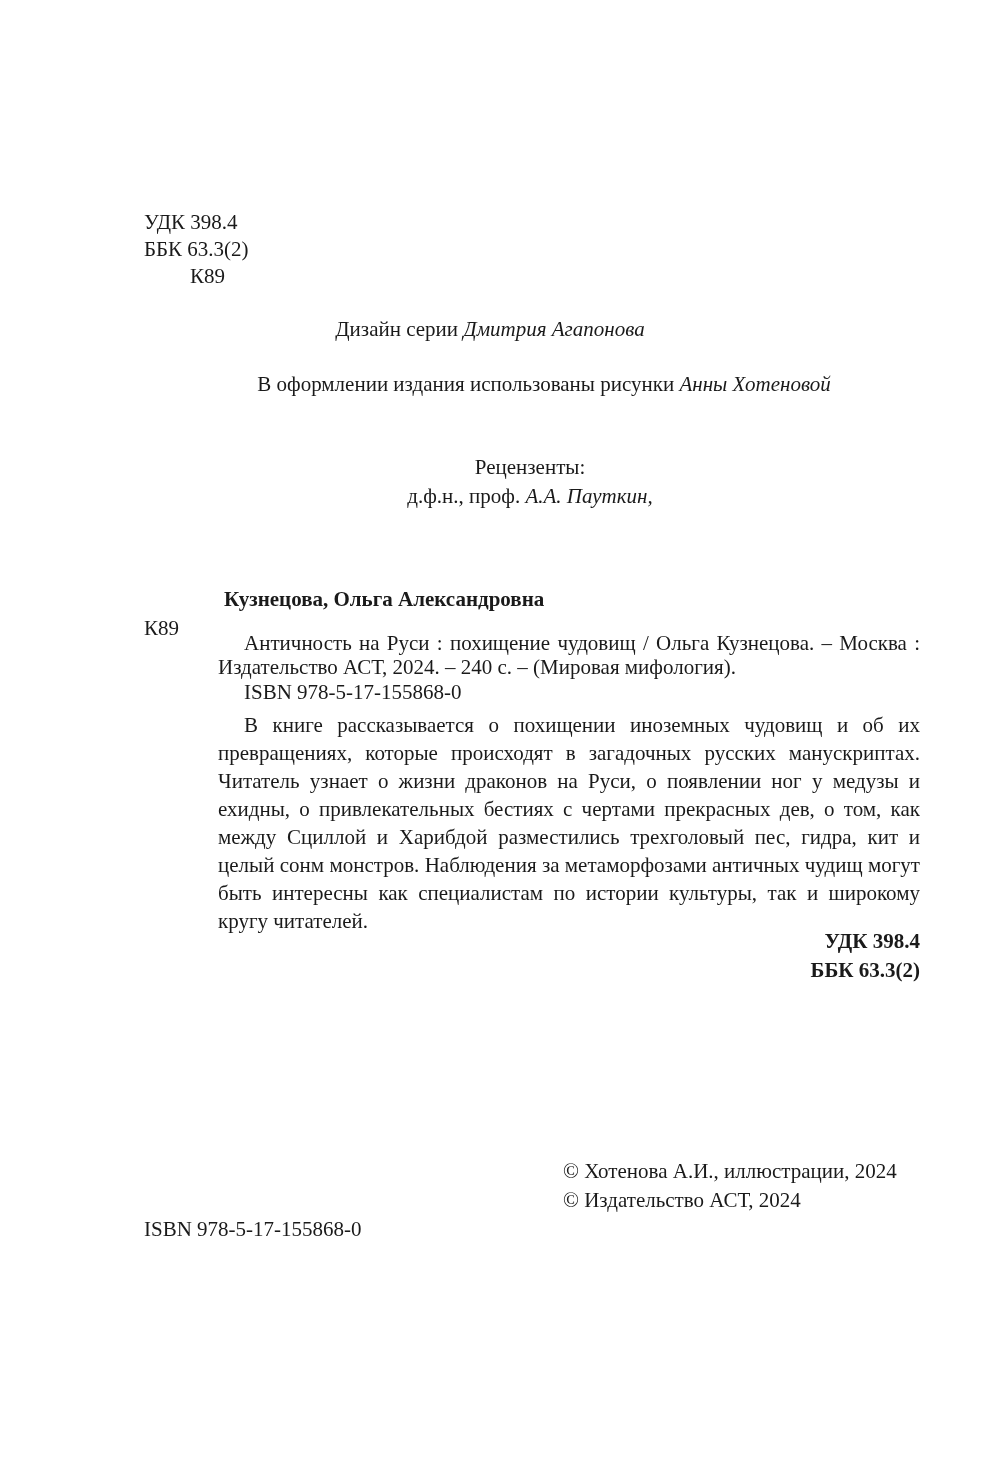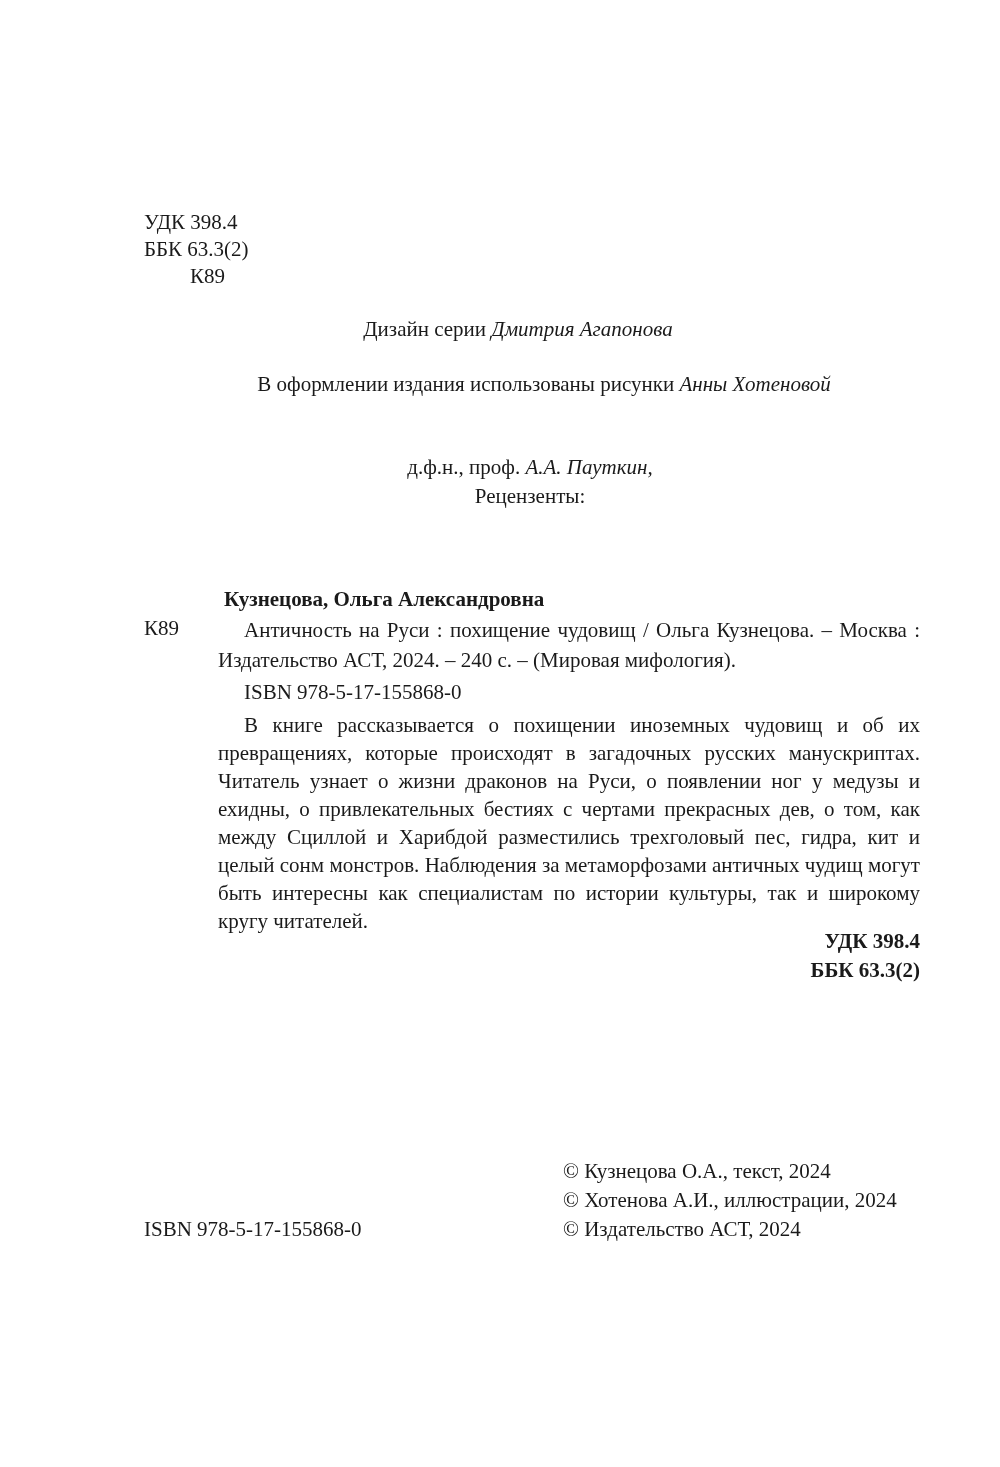--- a/index.html
+++ b/index.html
@@ -17,30 +17,30 @@
       font-size: 21px;
       line-height: 27px;
     }
     .abs { position: absolute; }
     .italic { font-style: italic; }
     .center { text-align: center; }
 
     .udk-block { left: 144px; top: 209px; line-height: 27px; }
     .udk-block .k89 { padding-left: 46px; }
 
-    .design-line { left: 0; width: 920px; top: 316px; padding-left: 60px; box-sizing: border-box; margin-left: 28px; }
+    .design-line { left: 0; width: 920px; top: 316px; padding-left: 60px; box-sizing: border-box; }
     .illus-block { left: 0; width: 1000px; top: 371px; padding-left: 88px; box-sizing: border-box; }
     .reviewers-block { left: 0; width: 1000px; top: 453px; padding-left: 60px; box-sizing: border-box; line-height: 29px; }
 
     .catalog { left: 144px; top: 586px; width: 776px; }
     .catalog .author { position: absolute; left: 74px; top: 0; font-weight: bold; margin-left: 6px; }
     .catalog .code { position: absolute; left: 0; top: 29px; }
     .catalog .biblio {
-      position: absolute; left: 74px; top: 29px; width: 702px;
-      text-indent: 26px; text-align: justify; line-height: 30px;
+      position: absolute; left: 74px; top: 45px; width: 702px;
+      text-indent: 26px; text-align: justify; line-height: 24px;
     }
     .catalog .isbn { position: absolute; left: 100px; top: 93px; }
 
     .annotation {
       left: 218px; top: 711px; width: 702px;
       text-align: justify; text-indent: 26px; line-height: 28px;
     }
     .class-codes {
       right: 80px; top: 927px; text-align: right; font-weight: bold; line-height: 29px;
     }
@@ -61,39 +61,38 @@
   <span>Дизайн серии </span><span class="italic">Дмитрия Агапонова</span>
 </div>
 
 <div class="abs center illus-block">
   <div>
     <span>В оформлении издания использованы рисунки </span><span class="italic">Анны Хотеновой</span>
   </div>
 </div>
 
 <div class="abs center reviewers-block">
+  <div>Рецензенты:</div>
   <div>
     <span>д.ф.н., проф. </span><span class="italic">А.А. Пауткин,</span>
   </div>
-  <div>Рецензенты:</div>
 </div>
 
 <div class="abs catalog">
   <div class="author">Кузнецова, Ольга Александровна</div>
   <div class="code">К89</div>
   <div class="biblio">Античность на Руси : похищение чудовищ / Ольга Кузнецова. – Москва : Издательство АСТ, 2024. – 240 с. – (Мировая мифология).</div>
   <div class="isbn">ISBN 978-5-17-155868-0</div>
 </div>
 
 <div class="abs annotation">В книге рассказывается о похищении иноземных чудовищ и об их превращениях, которые происходят в загадочных русских манускриптах. Читатель узнает о жизни драконов на Руси, о появлении ног у медузы и ехидны, о привлекательных бестиях с чертами прекрасных дев, о том, как между Сциллой и Харибдой разместились трехголовый пес, гидра, кит и целый сонм монстров. Наблюдения за метаморфозами античных чудищ могут быть интересны как специалистам по истории культуры, так и широкому кругу читателей.</div>
 
 <div class="abs class-codes">
   <div>УДК 398.4</div>
   <div>ББК 63.3(2)</div>
 </div>
 
 <div class="abs bottom-isbn">ISBN 978-5-17-155868-0</div>
 
 <div class="abs copyrights">
-  <div>© Кузнецова О.А., текст, 2024</div>
   <div>© Хотенова А.И., иллюстрации, 2024</div>
   <div>© Издательство АСТ, 2024</div>
 </div>
 
 </body></html>

